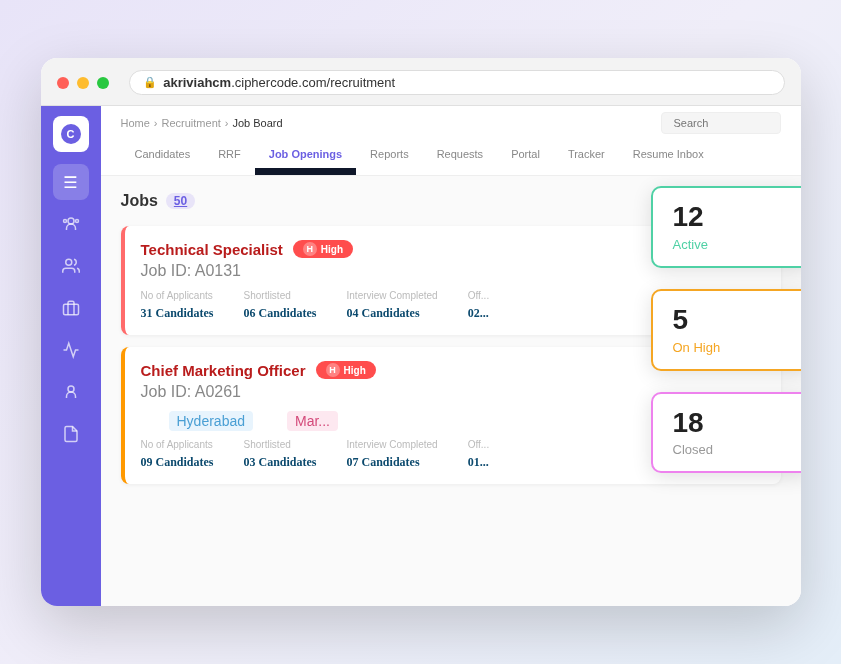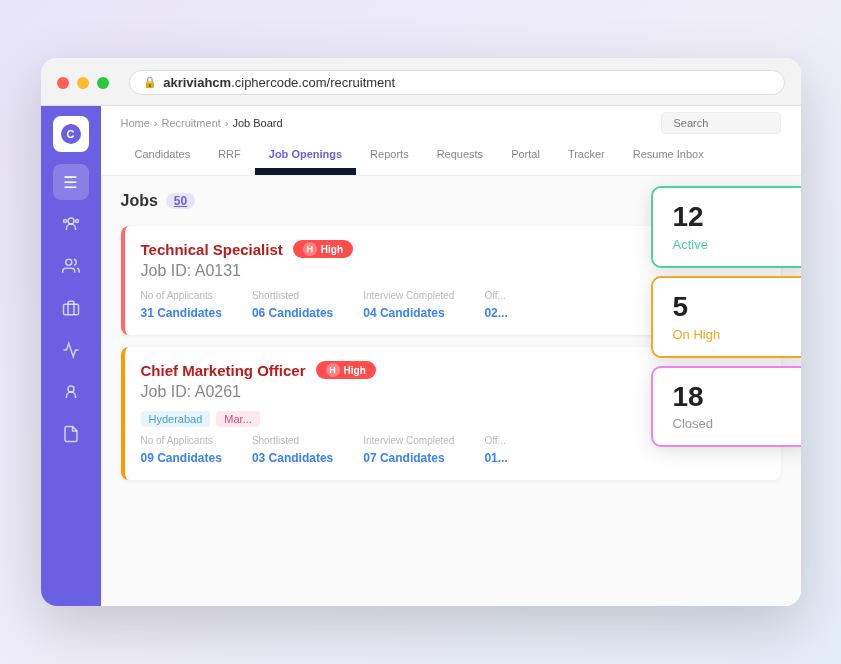--- a/index.html
+++ b/index.html
@@ -246,31 +246,32 @@
     }
     .job-stat label {
       font-size: 10px;
       color: #bbb;
       display: block;
       margin-bottom: 2px;
     }
     .job-stat value {
       font-size: 12px;
       font-weight: 700;
-      color: #3b82f6;
+      color: #0c4a6e;
+      font-family: Liberation Serif, serif;
     }
 
     
     .stat-cards-overlay {
       position: absolute;
       right: -10px;
       top: 10px;
       display: flex;
       flex-direction: column;
-      gap: 8px;
+      gap: 21px;
       z-index: 10;
     }
 
     .stat-card {
       background: #fff;
       border-radius: 10px;
       padding: 14px 20px;
       box-shadow: 0 4px 20px rgba(0,0,0,0.12);
       min-width: 160px;
       border: 2px solid transparent;
@@ -304,21 +305,22 @@
     .location-tags {
       display: flex;
       gap: 6px;
       margin-top: 8px;
     }
     .location-tag {
       background: #e8f4fd;
       color: #4a9fd4;
       border-radius: 4px;
       padding: 2px 8px;
-      font-size: 11px;
+      font-size: 14px;
+      margin-left: 28px;
     }
     .location-tag.pink {
       background: #fde8f0;
       color: #d44a7a;
     }
   </style>
 </head>
 <body>
 
 <div class="browser-window">

